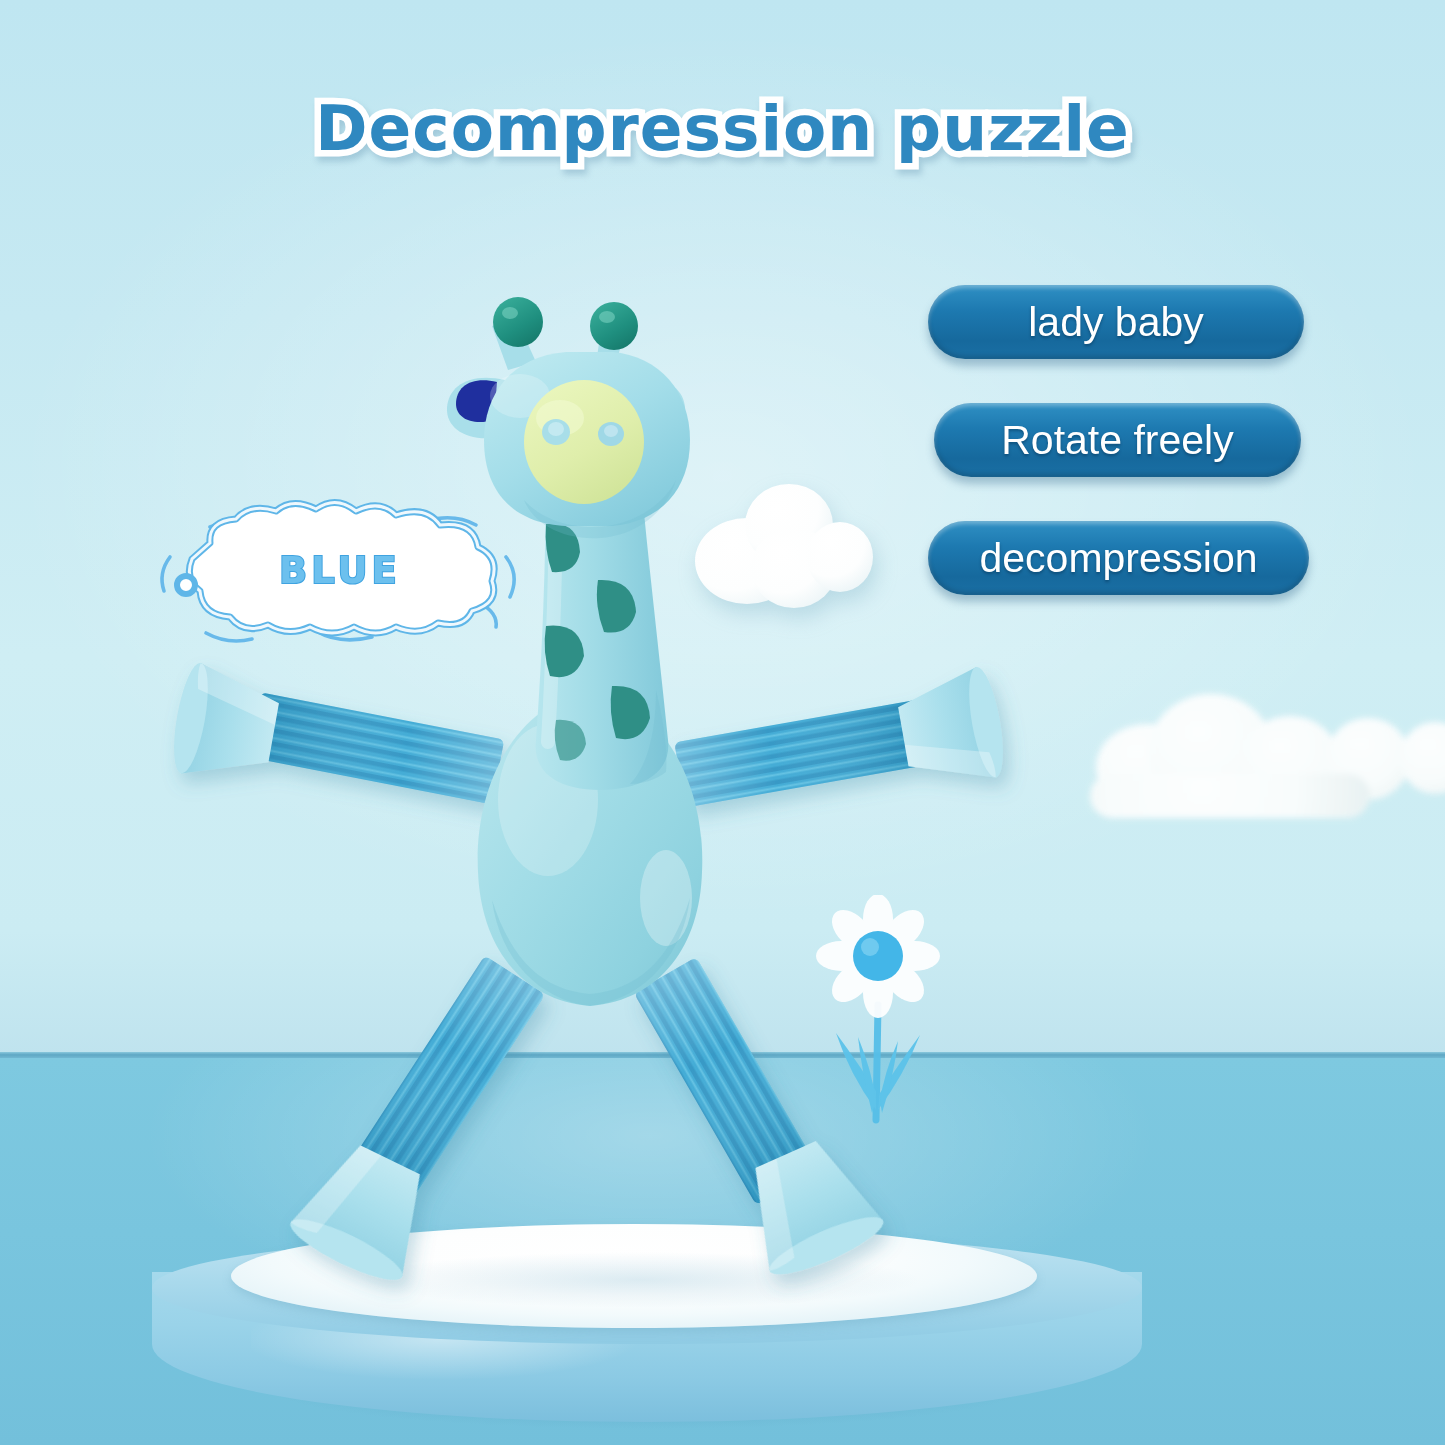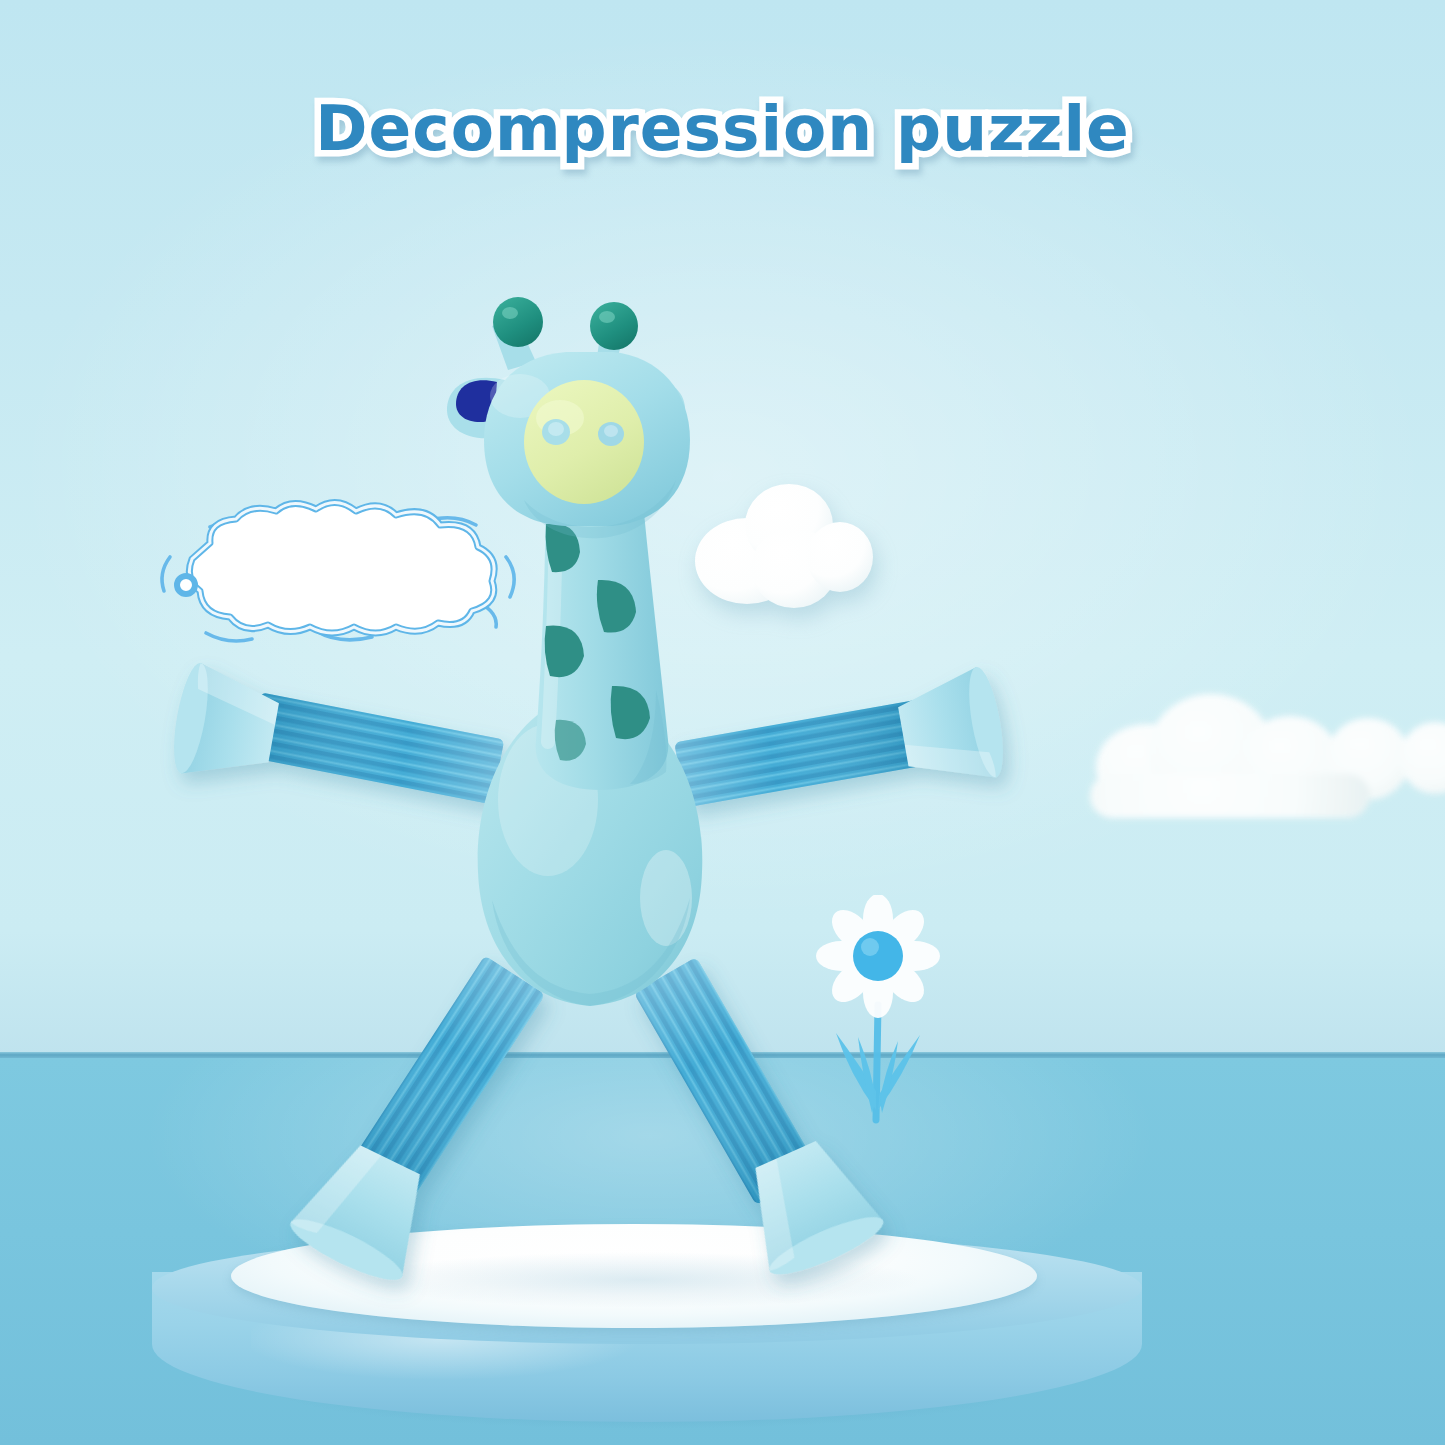--- a/index.html
+++ b/index.html
@@ -177,22 +177,34 @@
                Q62 120 60 96 Q44 84 52 64 Z" fill="#ffffff" stroke="#5fb6e8" stroke-width="7" stroke-linejoin="round"></path>
 
       <path d="M70 48 Q68 26 96 24 Q110 8 136 16 Q152 2 176 14
                Q196 0 216 16 Q240 4 256 20 Q286 10 300 30
                Q334 26 338 52 Q360 62 352 86 Q360 108 332 116
                Q324 134 298 128 Q280 142 256 132 Q236 144 214 132
                Q192 144 170 132 Q148 142 128 130 Q104 140 90 122
                Q62 120 60 96 Q44 84 52 64 Z" fill="none" stroke="#ffffff" stroke-width="3" opacity=".9"></path>
       <circle cx="46" cy="90" r="9" fill="#ffffff" stroke="#5fb6e8" stroke-width="6"></circle>
     </svg>
+    <div class="cl-text">BLUE</div>
   </div>
 
+  <div class="badges">
+    <div class="badge b1">
+      <span>lady baby</span>
+    </div>
+    <div class="badge b2">
+      <span>Rotate freely</span>
+    </div>
+    <div class="badge b3">
+      <span>decompression</span>
+    </div>
+  </div>
 
   <div class="podium-shadow"></div>
   <div class="podium-body"></div>
   <div class="podium-top-ring"></div>
   <div class="podium-disc"></div>
   <div class="podium-disc-shadow"></div>
 
   <svg class="flower" viewBox="0 0 160 230">
     <g opacity=".95">
       <path d="M78 110 L76 225" stroke="#56bfe8" stroke-width="7" fill="none" stroke-linecap="round"></path>

